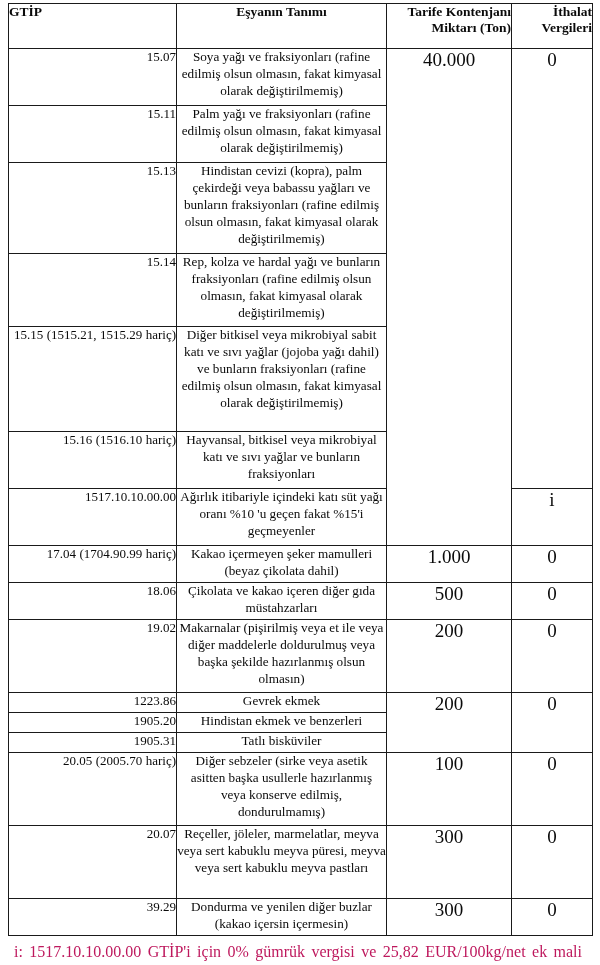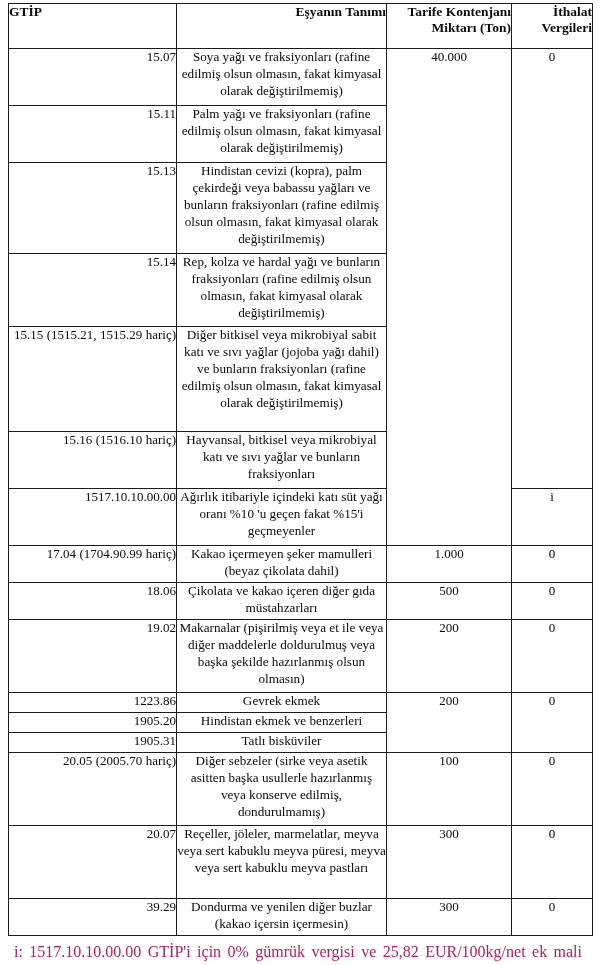--- a/index.html
+++ b/index.html
@@ -47,21 +47,21 @@
     font-size: 13.5px;
     line-height: 1.22;
     height: 44px;
     vertical-align: middle;
   }
   th.h-gtip {
     text-align: left;
     padding: 0 0 0 5px;
   }
   th.h-desc {
-    text-align: right;
+    text-align: center;
     padding: 0 0 0 5px;
   }
   th.h-qty, th.h-duty {
     text-align: right;
     padding: 0 2px;
   }
 
   td.gtip {
     font-size: 13px;
     line-height: 1.30;
@@ -72,21 +72,21 @@
   }
   td.desc {
     font-size: 13.2px;
     line-height: 1.285;
     padding: 1px 2px 2px 4px;
     vertical-align: top;
     text-align: center;
     hyphens: none;
   }
   td.qty, td.duty {
-    font-size: 13px;
+    font-size: 19px;
     text-align: center;
     vertical-align: middle;
     padding: 2px;
   }
 
   .footnote {
     font-size: 16px;
     line-height: 1.42;
     padding: 5px 10px 0 6px;
     text-align: justify;

